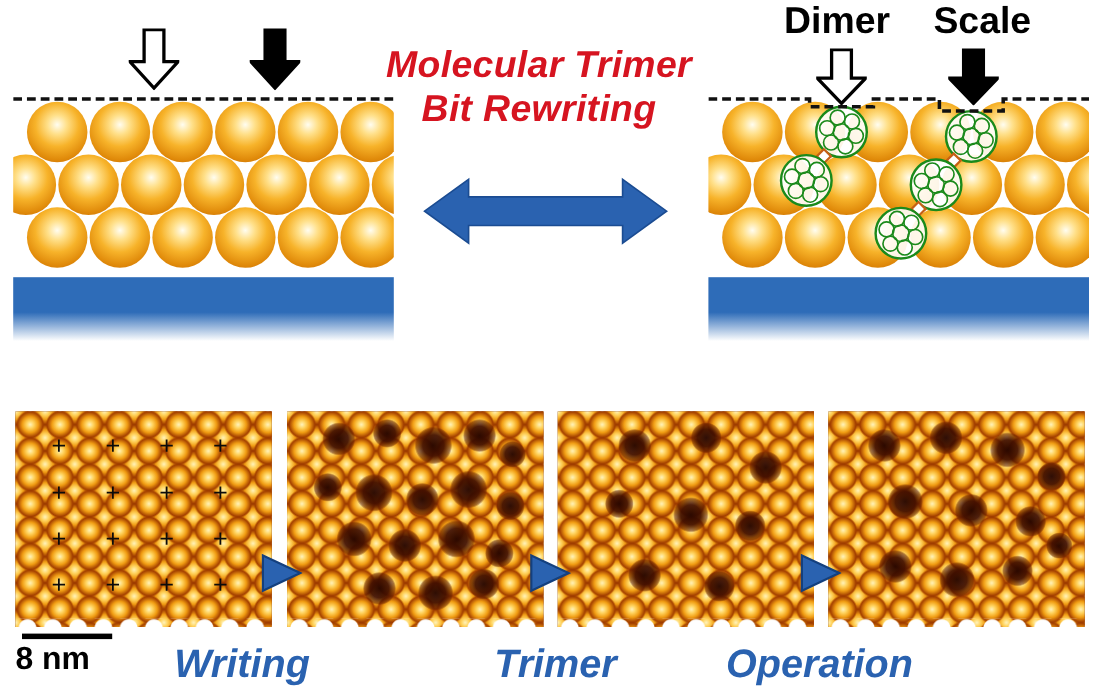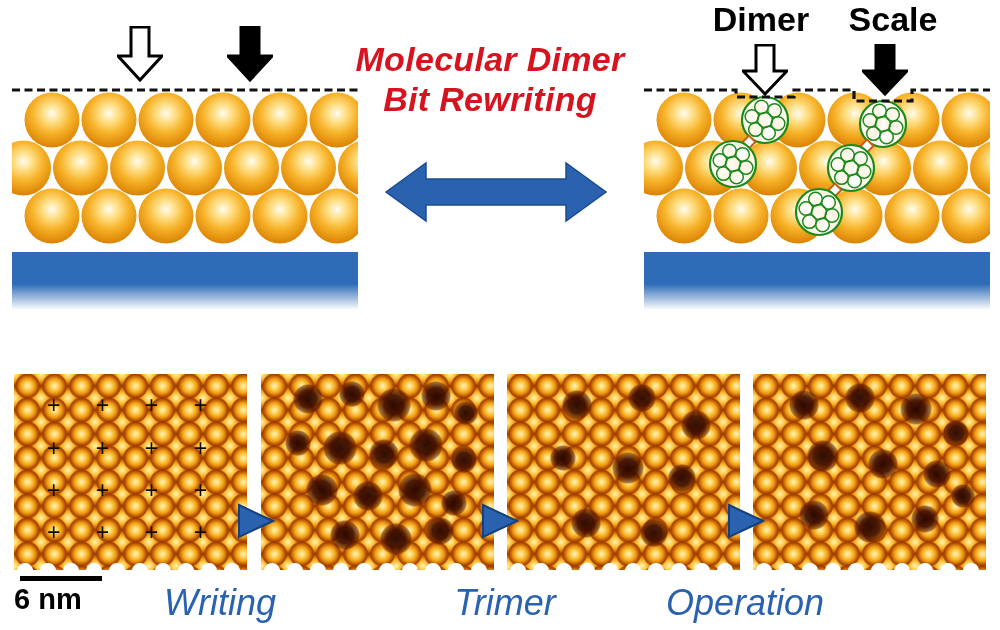--- a/index.html
+++ b/index.html
@@ -7,21 +7,21 @@
   body{position:relative;background:#fff;overflow:hidden;font-family:"Liberation Sans",sans-serif}
   .abs{position:absolute}
   .sch-panel{position:absolute;width:346px;height:228px}
   .sch-panel svg{position:absolute;left:0;top:0}
   .dash{stroke:#111;stroke-width:3.2;stroke-dasharray:8 4.5;fill:none}
   .substrate{position:absolute;left:0;top:168px;width:346px;height:58px;
     background:linear-gradient(180deg,var(--substrate_blue) 0%,var(--substrate_blue) 55%,rgba(46,108,184,0) 100%)}
   .title-line{position:absolute;left:325px;width:330px;text-align:center;font-size:34px;
     font-weight:bold;font-style:italic;color:var(--title_red);letter-spacing:.3px}
   .big-label{position:absolute;width:150px;text-align:center;font-size:34px;font-weight:bold;color:#000}
-  .step-label{position:absolute;top:582px;text-align:center;font-size:36px;font-weight:normal;
+  .step-label{position:absolute;top:582px;text-align:center;font-size:36px;font-weight:bold;
     font-style:italic;color:var(--accent_blue)}
   .stm{position:absolute;top:374px;width:233px;height:196px;overflow:hidden;
     background-color:var(--stm_background);
     background-image:
       radial-gradient(circle 13px at center,#fff3bd 0%,#ffd35e 26%,#f09c12 56%,#a33f00 88%,rgba(110,36,0,0) 100%),
       radial-gradient(circle 13px at center,#fff3bd 0%,#ffd35e 26%,#f09c12 56%,#a33f00 88%,rgba(110,36,0,0) 100%);
     background-size:27px 24px,27px 24px;
     background-position:0 0,13.5px 12px}
   .stm::after{content:"";position:absolute;left:0;bottom:0;width:100%;height:8px;
     background:radial-gradient(circle 9px at 11px 9px,#fff 7.5px,rgba(255,255,255,0) 8.5px);
@@ -76,21 +76,21 @@
   <svg width="46" height="56">
       <polygon points="14,1 32,1 32,30 45,30 23,54 1,30 14,30" fill="#fff" stroke="#000" stroke-width="3"></polygon>
     </svg>
 </div>
 <div class="abs" style="left:227px;top:26px">
   <svg width="46" height="56">
       <polygon points="14,1 32,1 32,30 45,30 23,54 1,30 14,30" fill="#000" stroke="#000" stroke-width="3"></polygon>
     </svg>
 </div>
 
-<div class="title-line" style="top:40px">Molecular Dimer</div>
+<div class="title-line" style="top:40px">Molecular Trimer</div>
 <div class="title-line" style="top:80px">Bit Rewriting</div>
 <div class="abs" style="left:383px;top:152px">
   <svg width="226" height="80">
       <polygon points="3,40 43,11 43,27 183,27 183,11 223,40 183,69 183,53 43,53 43,69" style="fill:var(--accent_blue);stroke:#1b4c92;stroke-width:1.5"></polygon>
     </svg>
 </div>
 
 <div class="sch-panel" style="left:644px;top:84px">
   <svg width="346" height="228">
     <defs>
@@ -257,17 +257,17 @@
       <polygon points="2,2 36,18 2,34" style="fill:var(--accent_blue);stroke:#14407e;stroke-width:2"></polygon>
     </svg>
 </div>
 <div class="abs" style="left:727px;top:503px">
   <svg width="38" height="36">
       <polygon points="2,2 36,18 2,34" style="fill:var(--accent_blue);stroke:#14407e;stroke-width:2"></polygon>
     </svg>
 </div>
 
 <div class="scalebar"></div>
-<div class="scalebar-label">6 nm</div>
+<div class="scalebar-label">8 nm</div>
 
 <div class="step-label" style="left:130px;width:180px">Writing</div>
 <div class="step-label" style="left:415px;width:180px">Trimer</div>
 <div class="step-label" style="left:640px;width:210px">Operation</div>
 
 </body></html>

